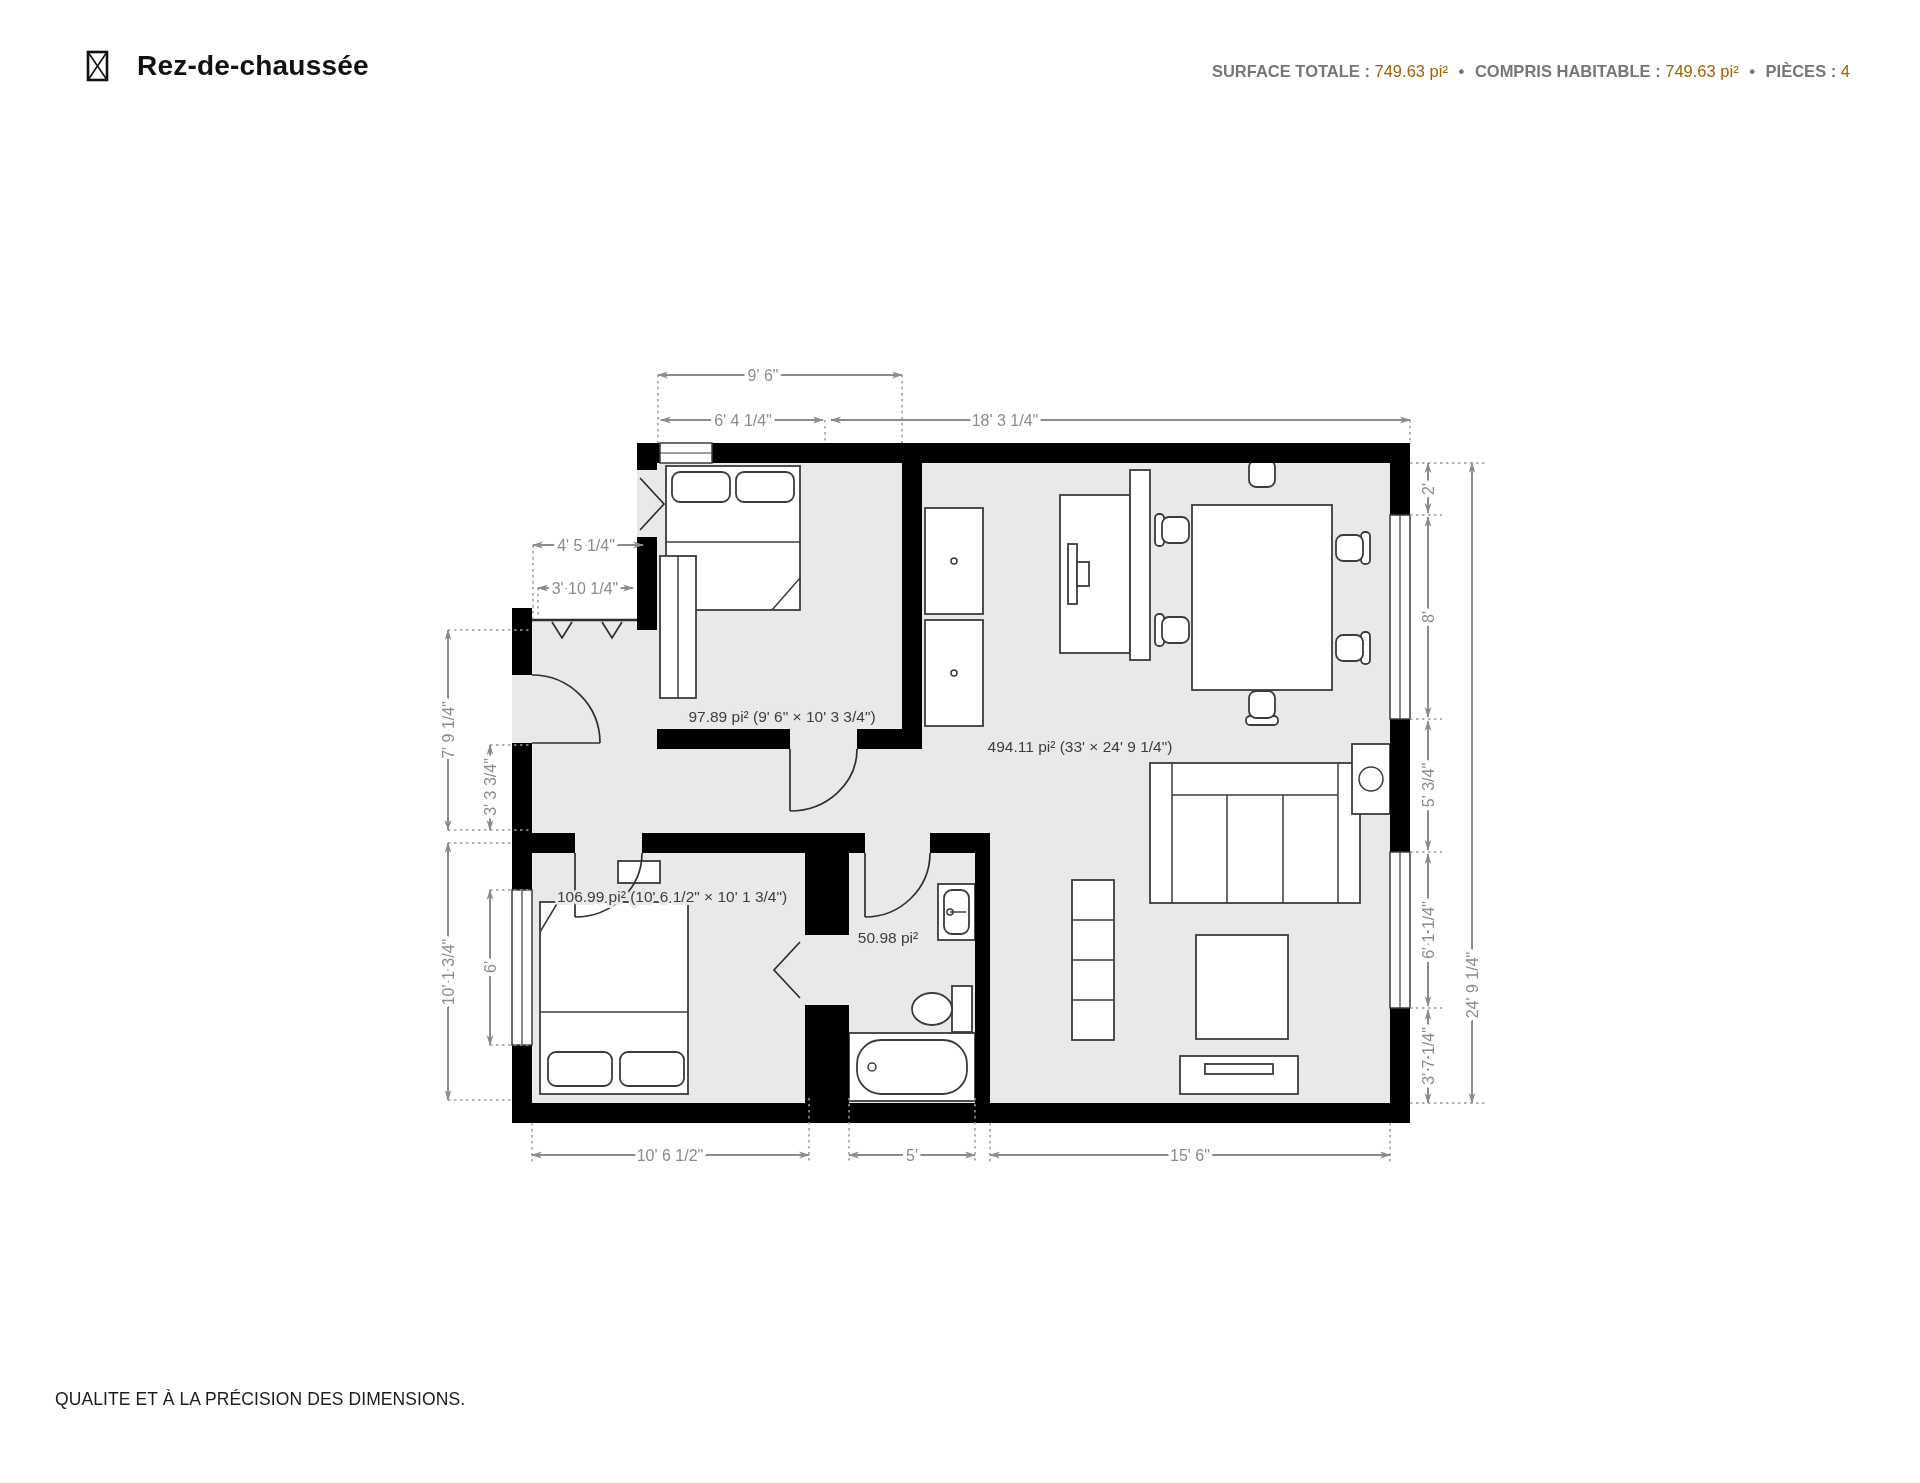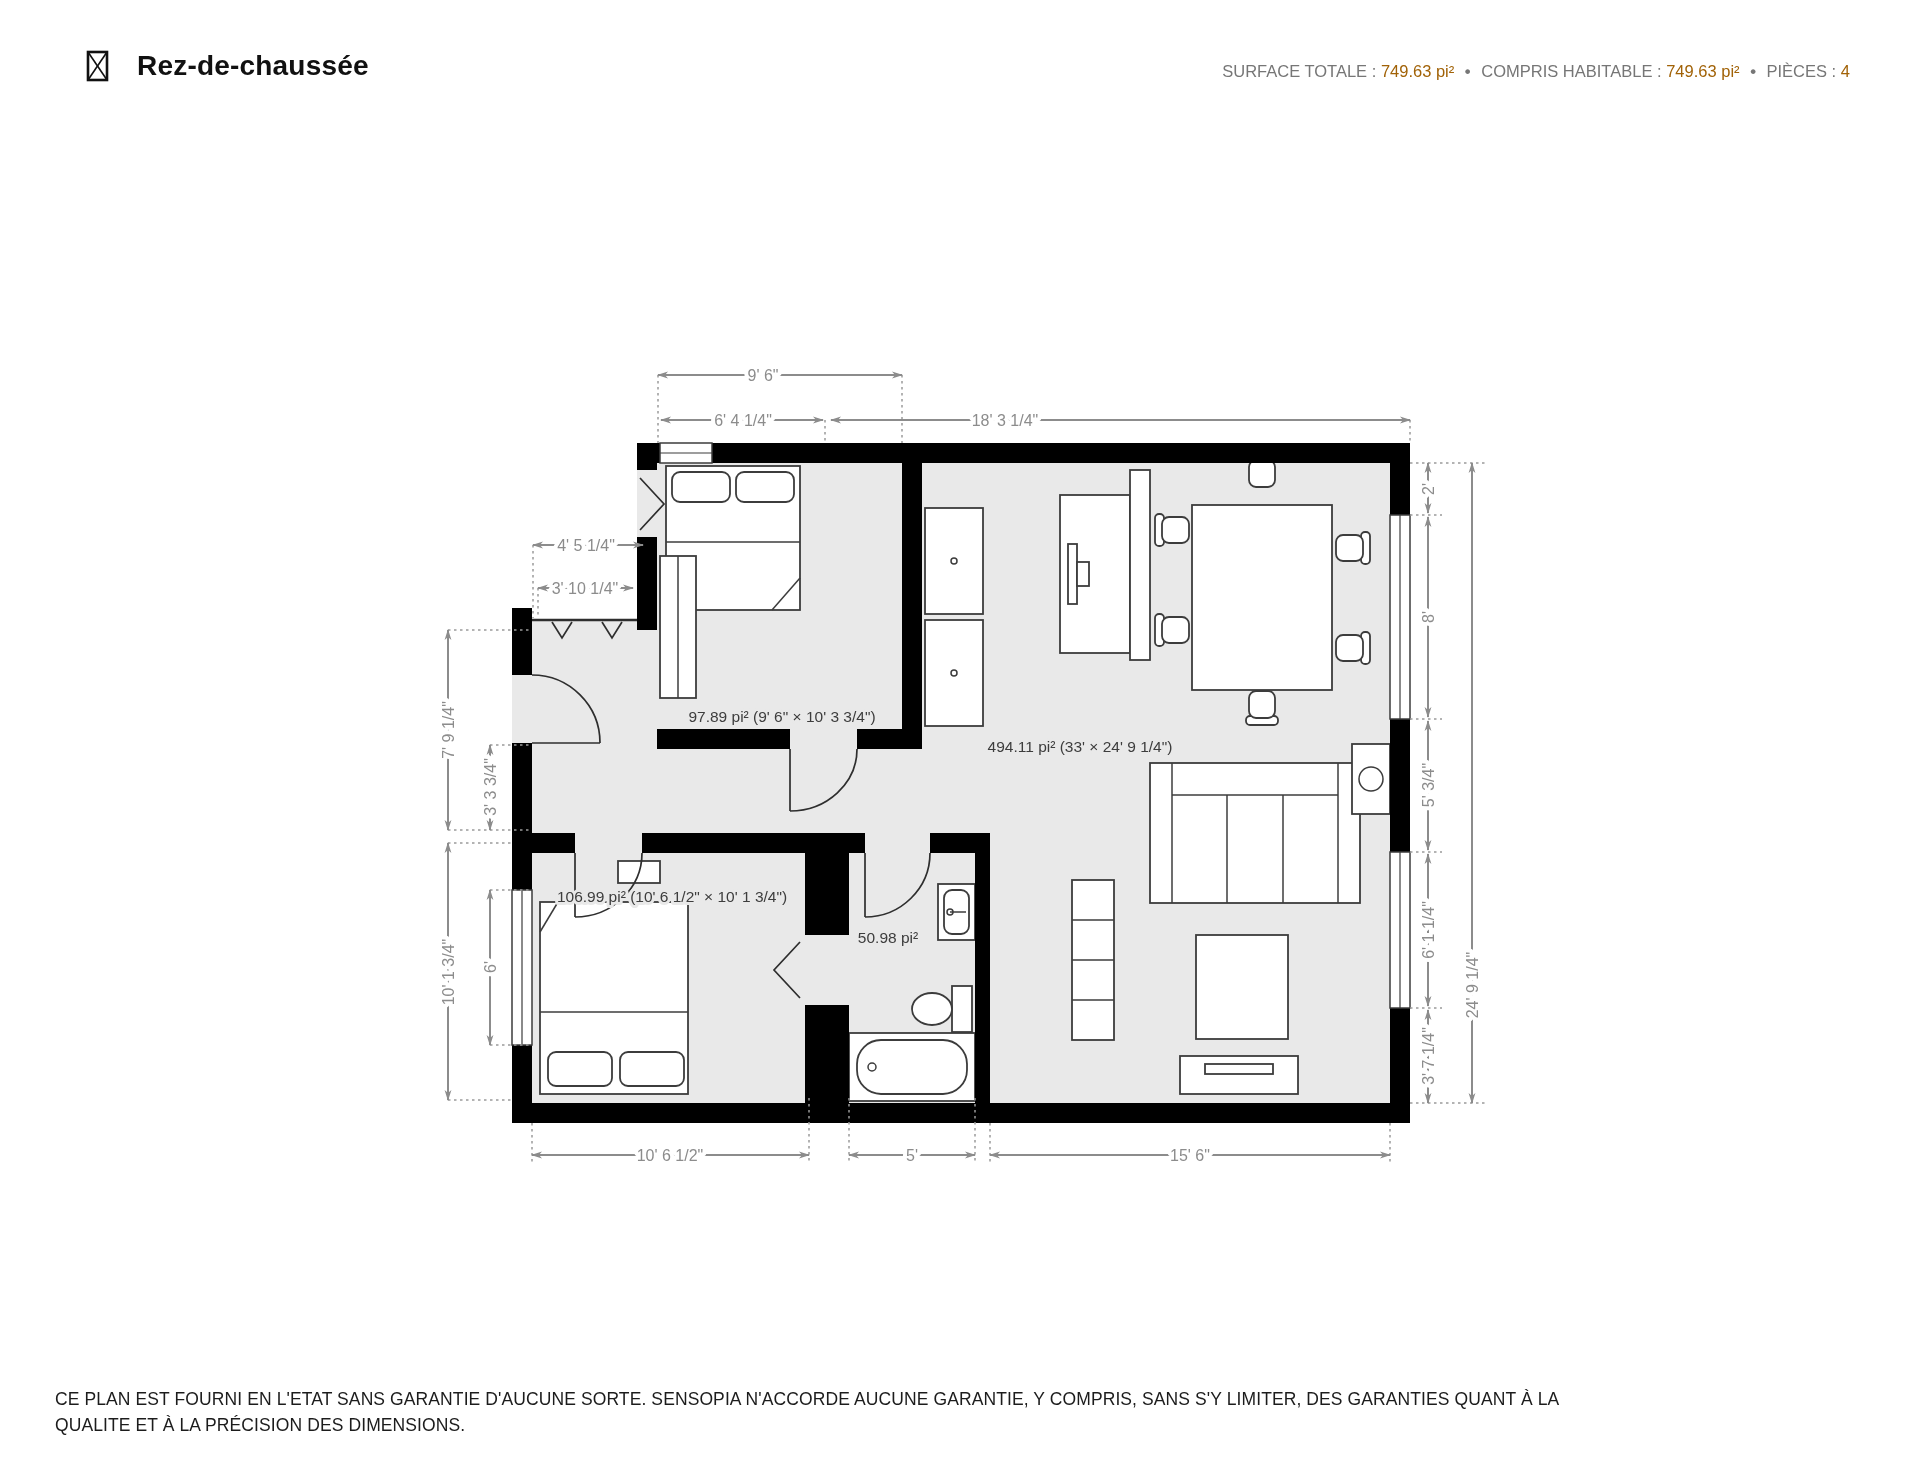--- a/index.html
+++ b/index.html
@@ -2,21 +2,21 @@
 <html><head>
 <meta charset="utf-8">
 <style>
   html,body{margin:0;padding:0}
   body{width:1920px;height:1483px;background:#fff;position:relative;overflow:hidden;
        font-family:"Liberation Sans",sans-serif;}
   
   .hdr{position:absolute;left:86px;top:50px;display:flex;align-items:center;gap:28px}
   .hdr .title{font-size:28px;font-weight:bold;color:#111;letter-spacing:.2px}
   .stats{position:absolute;right:70px;top:62px;font-size:16.5px;white-space:nowrap}
-  .stats .lab{color:#767676;font-weight:normal}
+  .stats .lab{color:#767676;font-weight:bold}
   .stats .val{color:#a16207;font-weight:normal}
   .stats .sep{color:#767676;font-weight:bold;padding:0 6px}
   
   .plansvg{position:absolute;left:0;top:0}
   .wall{fill:#000;stroke:none}
   .floor{fill:#e9e9e9}
   .win{fill:#fff;stroke:#3c3c3c;stroke-width:1.5}
   .winln{stroke:#3c3c3c;stroke-width:1.2}
   .door{stroke:#2e2e2e;stroke-width:1.7;fill:none}
   .furn{fill:#fff;stroke:#3c3c3c;stroke-width:1.8}
@@ -307,15 +307,14 @@
 
   <g>
     <text class="roomtxt" x="782" y="716">97.89 pi² (9' 6" × 10' 3 3/4")</text>
     <text class="roomtxt" x="1080" y="746">494.11 pi² (33' × 24' 9 1/4")</text>
     <text class="roomtxt" x="672" y="896">106.99 pi² (10' 6 1/2" × 10' 1 3/4")</text>
     <text class="roomtxt" x="888" y="937">50.98 pi²</text>
   </g>
 </svg>
 
 <div class="disclaimer">
-  <div>CE PLAN EST FOURNI EN L'ETAT SANS GARANTIE D'AUCUNE SORTE. SENSOPIA N'ACCORDE AUCUNE GARANTIE, Y COMPRIS, SANS S'Y LIMITER, DES GARANTIES QUANT À LA</div>
   <div>QUALITE ET À LA PRÉCISION DES DIMENSIONS.</div>
 </div>
 
 </body></html>

